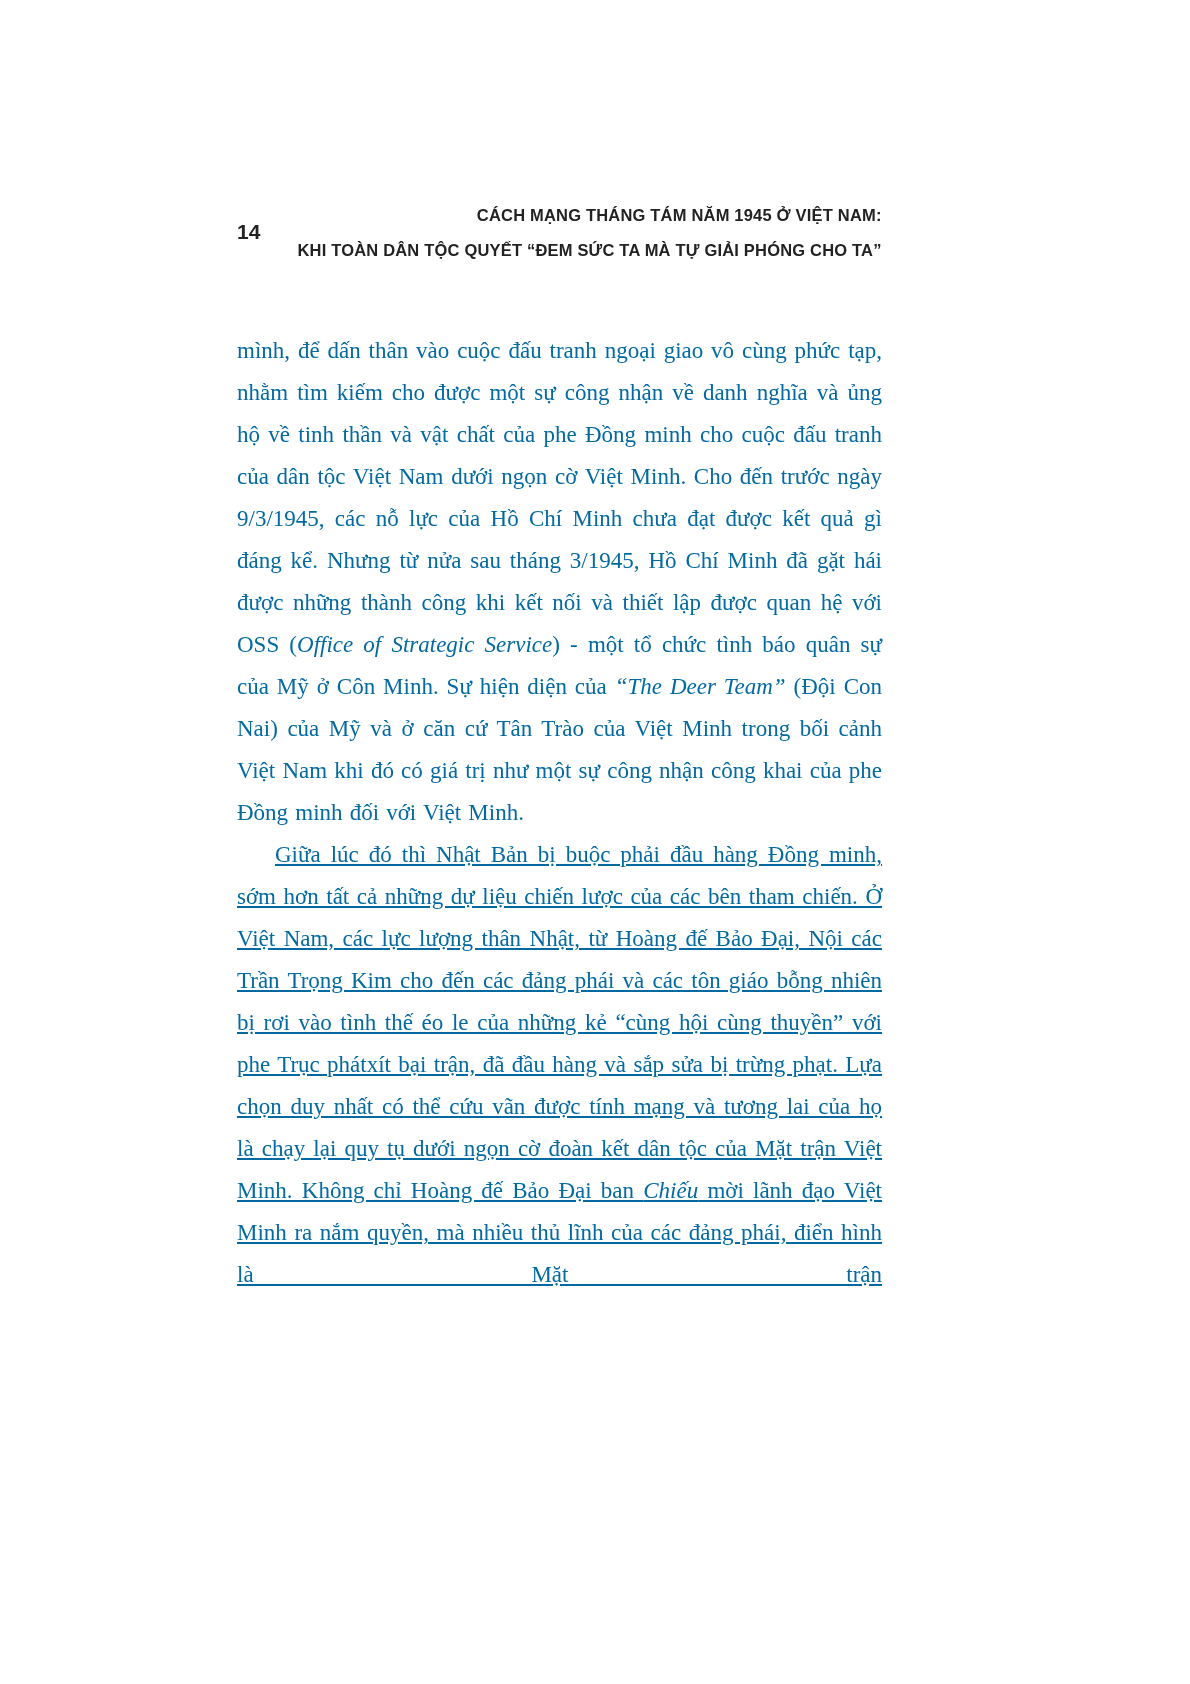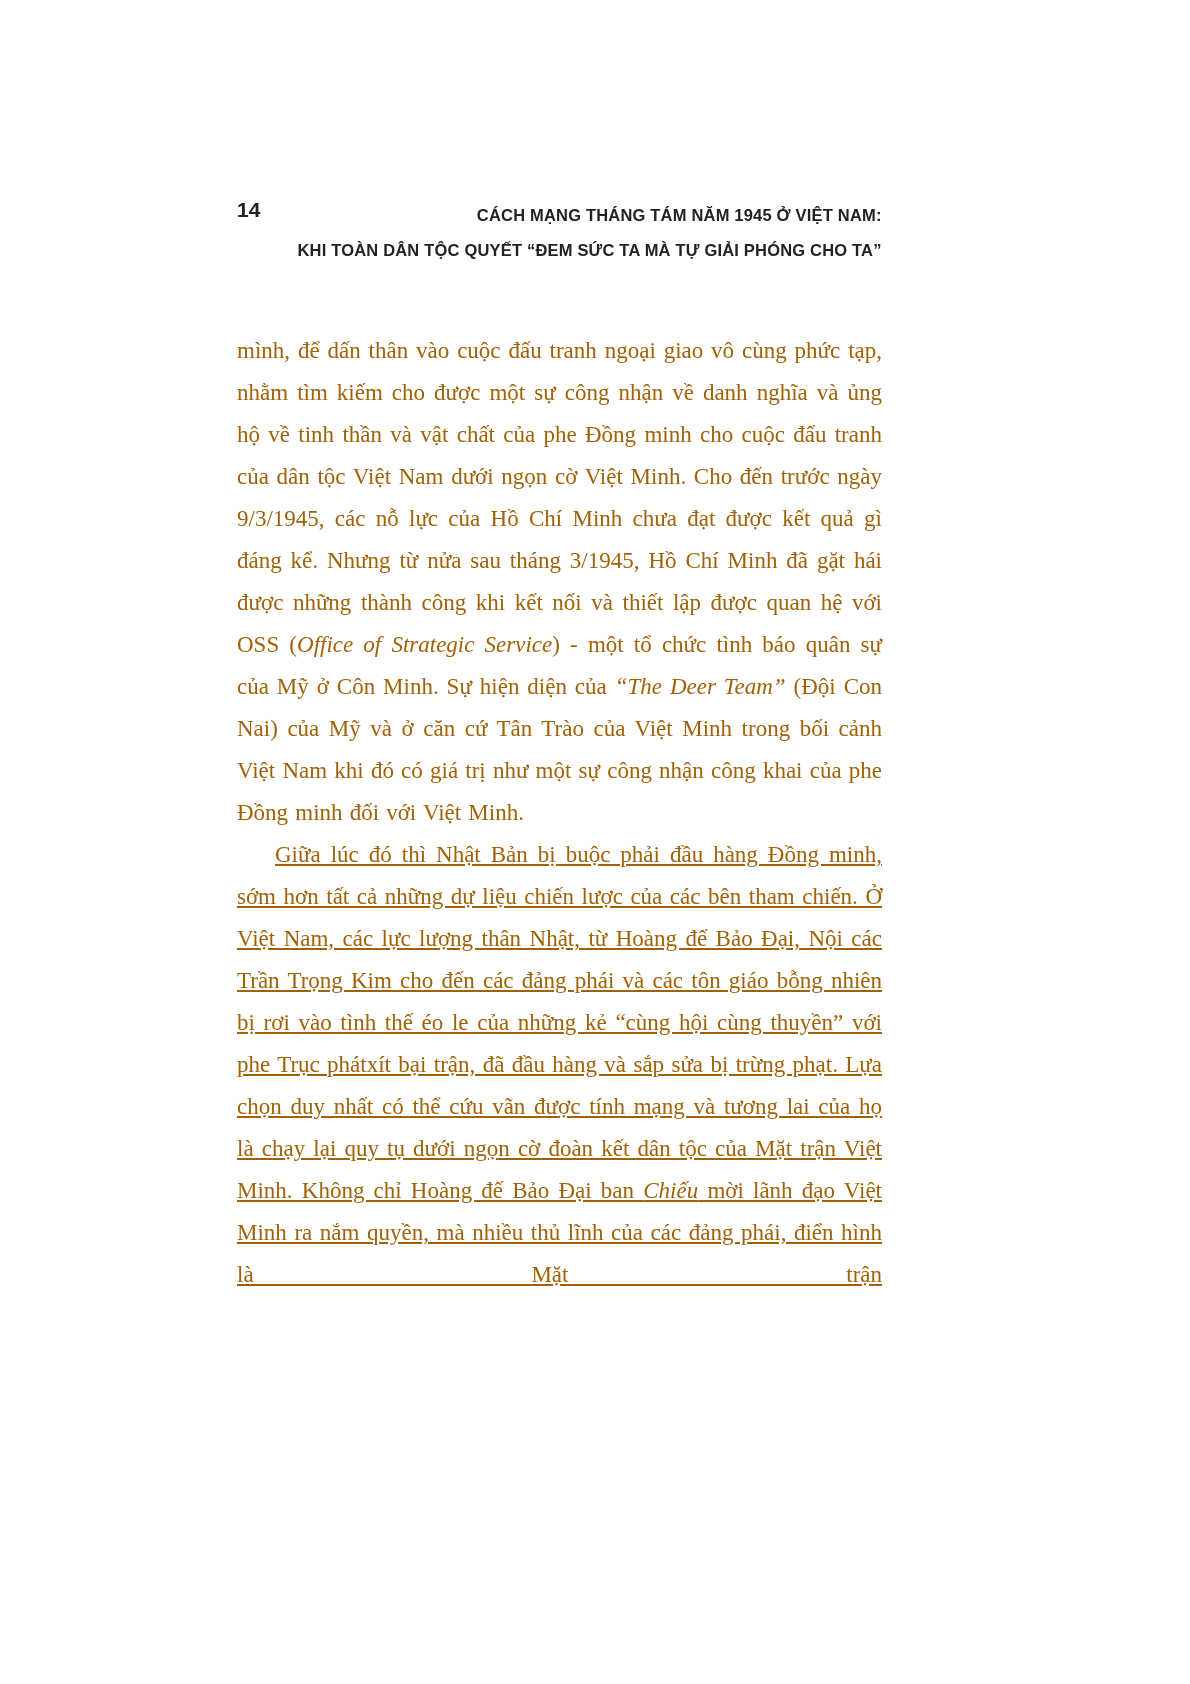--- a/index.html
+++ b/index.html
@@ -15,20 +15,21 @@
   .page {
     position: absolute;
     top: 0; left: 0;
     width: 1190px;
     height: 1684px;
     background: #ffffff;
     padding: 198px 308px 0 237px;
   }
   .page-header {
     display: flex;
+    align-items: center;
     justify-content: space-between;
     width: 100%;
   }
   .page-number {
     font-family: "Liberation Sans", sans-serif;
     font-weight: bold;
     font-size: 21px;
     color: #222222;
     flex: 0 0 auto;
     padding-bottom: 2px;
@@ -47,21 +48,21 @@
   }
   .body-text {
     margin-top: 62px;
     width: 100%;
   }
   .para {
     font-size: 23px;
     line-height: 42px;
     text-align: justify;
     word-spacing: 0.06em;
-    color: #a16207;
+    color: #0369a1;
   }
   .para.indent { text-indent: 38px; }
   .para.justify-last { text-align-last: justify; text-decoration: underline; }
   .para em { font-style: italic; }
 </style>
 </head>
 <body>
 
 <div class="page">
   <header class="page-header">

